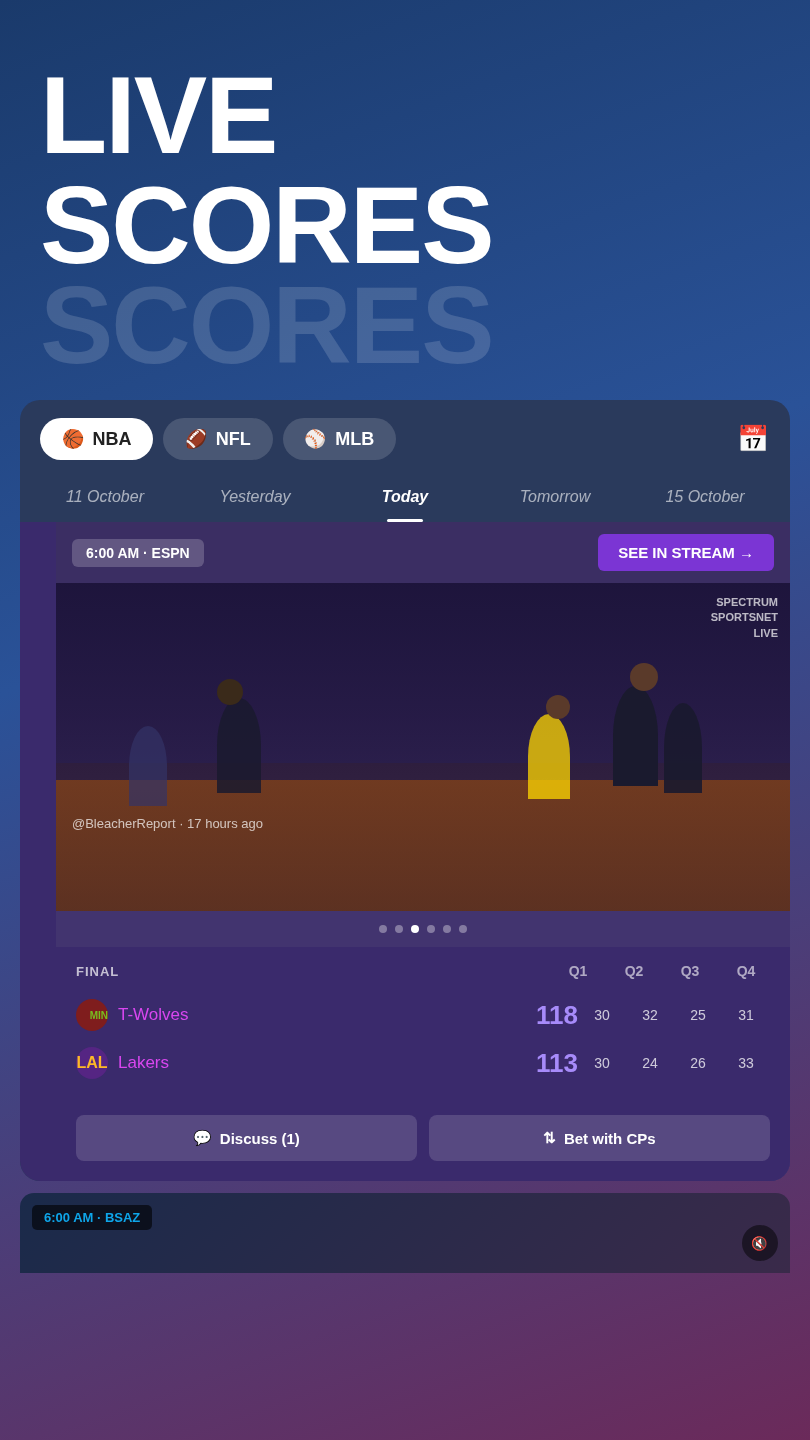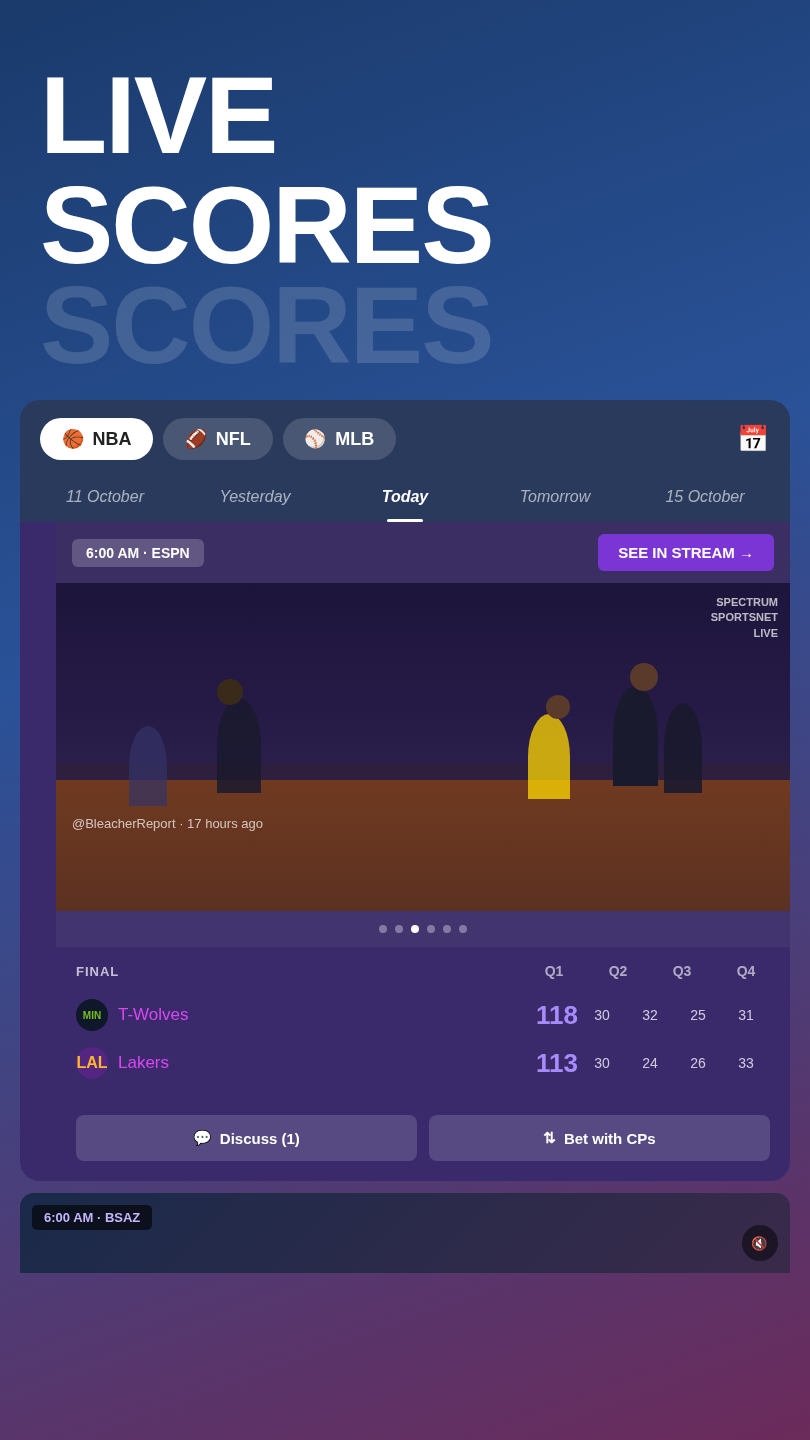--- a/index.html
+++ b/index.html
@@ -253,21 +253,21 @@
     }
     .final-badge {
       font-size: 13px;
       font-weight: 700;
       color: rgba(255,255,255,0.7);
       letter-spacing: 1px;
       flex: 2;
     }
     .quarter-headers {
       display: flex;
-      gap: 16px;
+      gap: 8px;
       flex: 1;
       justify-content: flex-end;
     }
     .q-header {
       width: 48px;
       text-align: center;
       font-size: 14px;
       font-weight: 600;
       color: rgba(255,255,255,0.6);
     }
@@ -281,24 +281,25 @@
       height: 32px;
       border-radius: 50%;
       display: flex;
       align-items: center;
       justify-content: center;
       font-size: 14px;
       margin-right: 10px;
       flex-shrink: 0;
     }
     .team-logo.wolves {
-      background: #0f172a;
+      background: #7f1d1d;
       color: #78BE20;
       font-weight: 900;
       font-size: 10px;
+      justify-content: flex-end;
     }
     .team-logo.lakers {
       background: #552583;
       color: #FDB927;
       font-weight: 900;
       font-size: 16px;
     }
     .team-name {
       font-size: 17px;
       color: #d946ef;
@@ -355,21 +356,21 @@
       height: 80px;
       display: flex;
       align-items: center;
       position: relative;
     }
     .bottom-time-badge {
       position: absolute;
       top: 12px;
       left: 12px;
       background: rgba(0,0,0,0.6);
-      color: #c4b5fd;
+      color: #0ea5e9;
       padding: 5px 12px;
       border-radius: 5px;
       font-size: 13px;
       font-weight: 600;
       z-index: 2;
     }
     .volume-btn {
       position: absolute;
       bottom: 12px;
       right: 12px;

